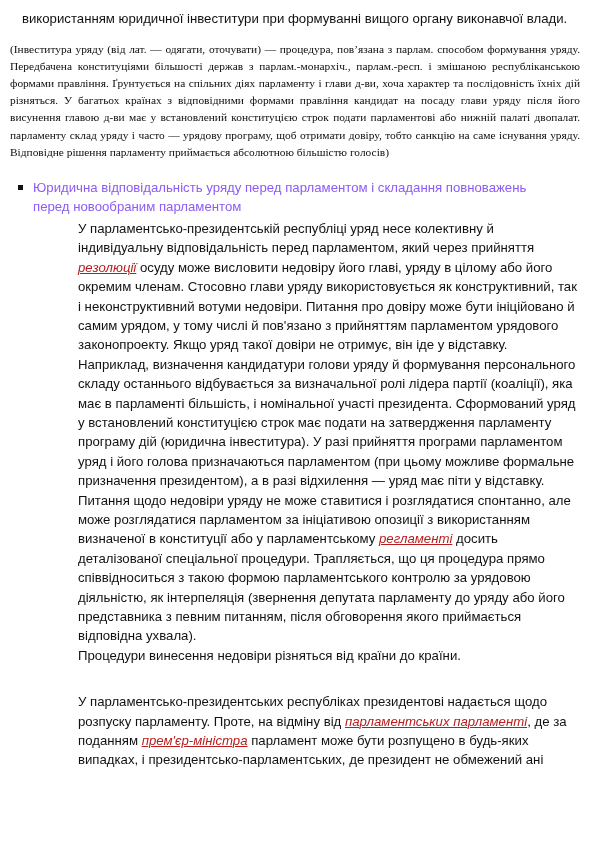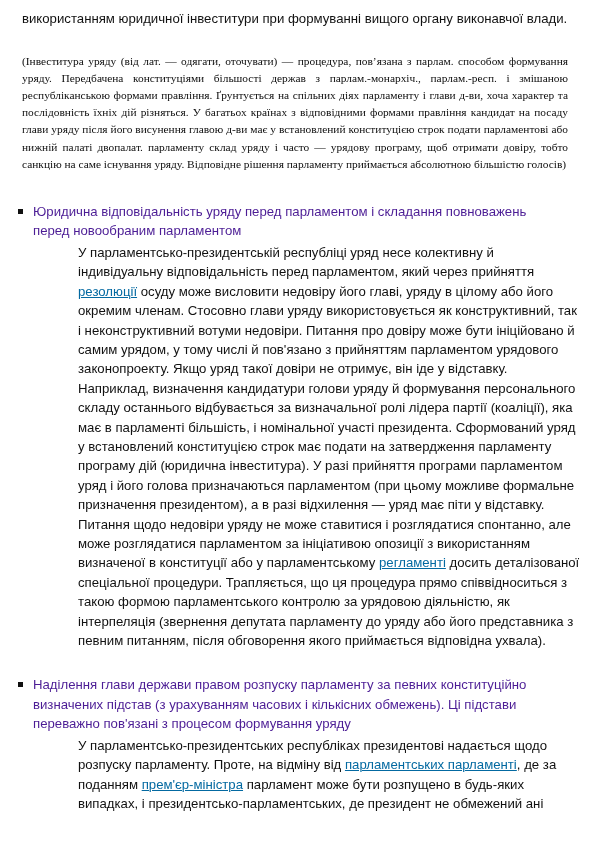--- a/index.html
+++ b/index.html
@@ -30,21 +30,21 @@
     padding: 9px 22px 0 22px;
     font-family: "Liberation Sans", sans-serif;
     font-size: 13.2px;
     line-height: 19.5px;
     color: #111111;
     text-align: left;
   }
 
   
   .definition {
-    margin: 12px;
+    margin: 0;
     padding: 12px 20px 0 10px;
     font-family: "Liberation Serif", serif;
     font-size: 11.4px;
     line-height: 17.2px;
     text-align: justify;
     text-justify: inter-word;
     color: #0d0d0d;
     hyphens: none;
   }
 
@@ -61,21 +61,21 @@
   }
   .bullet-block.first { padding-top: 17px; }
   .bullet-block.second { padding-top: 25px; }
 
   .bullet-head {
     position: relative;
     margin: 0;
     padding: 0 34px 0 33px;
     font-size: 13.2px;
     line-height: 19.5px;
-    color: #4c1d95;
+    color: #8b5cf6;
   }
   .bullet-marker {
     position: absolute;
     left: 18px;
     top: 7px;
     width: 5px;
     height: 5px;
     background: #111111;
     display: block;
   }
@@ -88,24 +88,25 @@
     line-height: 19.4px;
     color: #111111;
   }
   .sub-body p {
     margin: 0;
     padding: 0;
   }
 
   a.doclink,
   .doclink {
-    color: #0369a1;
+    color: #b91c1c;
     text-decoration: underline;
     text-underline-offset: 1px;
     text-decoration-thickness: 1px;
+    font-style: italic;
   }
 </style>
 </head>
 <body>
 
 <div class="page">
 
   <p class="intro">використанням юридичної інвеститури при формуванні вищого органу виконавчої влади.</p>
 
   <p class="definition">(Інвеститура уряду (від лат. — одягати, оточувати) — процедура, пов’язана з парлам. способом формування уряду. Передбачена конституціями більшості держав з парлам.-монархіч., парлам.-респ. і змішаною республіканською формами правління. Ґрунтується на спільних діях парламенту і глави д-ви, хоча характер та послідовність їхніх дій різняться. У багатьох країнах з відповідними формами правління кандидат на посаду глави уряду після його висунення главою д-ви має у встановлений конституцією строк подати парламентові або нижній палаті двопалат. парламенту склад уряду і часто — урядову програму, щоб отримати довіру, тобто санкцію на саме існування уряду. Відповідне рішення парламенту приймається абсолютною більшістю голосів)</p>
@@ -114,27 +115,24 @@
 
     <div class="bullet-block first">
       <div class="bullet-head">
         <span class="bullet-marker"></span>
         <span>Юридична відповідальність уряду перед парламентом і складання повноважень перед новообраним парламентом</span>
       </div>
       <div class="sub-body">
           <p><span>У парламентсько-президентській республіці уряд несе колективну й індивідуальну відповідальність перед парламентом, який через прийняття </span><span class="doclink">резолюції</span><span> осуду може висловити недовіру його главі, уряду в цілому або його окремим членам. Стосовно глави уряду використовується як конструктивний, так і неконструктивний вотуми недовіри. Питання про довіру може бути ініційовано й самим урядом, у тому числі й пов'язано з прийняттям парламентом урядового законопроекту. Якщо уряд такої довіри не отримує, він іде у відставку.</span></p>
           <p><span>Наприклад, визначення кандидатури голови уряду й формування персонального складу останнього відбувається за визначальної ролі лідера партії (коаліції), яка має в парламенті більшість, і номінальної участі президента. Сформований уряд у встановлений конституцією строк має подати на затвердження парламенту програму дій (юридична інвеститура). У разі прийняття програми парламентом уряд і його голова призначаються парламентом (при цьому можливе формальне призначення президентом), а в разі відхилення — уряд має піти у відставку.</span></p>
           <p><span>Питання щодо недовіри уряду не може ставитися і розглядатися спонтанно, але може розглядатися парламентом за ініціативою опозиції з використанням визначеної в конституції або у парламентському </span><span class="doclink">регламенті</span><span> досить деталізованої спеціальної процедури. Трапляється, що ця процедура прямо співвідноситься з такою формою парламентського контролю за урядовою діяльністю, як інтерпеляція (звернення депутата парламенту до уряду або його представника з певним питанням, після обговорення якого приймається відповідна ухвала).</span></p>
+          <p><span>Процедури винесення недовіри різняться від країни до країни.</span></p>
         </div>
     </div>
 
     <div class="bullet-block second">
-      <div class="bullet-head">
-        <span class="bullet-marker"></span>
-        <span>Наділення глави держави правом розпуску парламенту за певних конституційно визначених підстав (з урахуванням часових і кількісних обмежень). Ці підстави переважно пов'язані з процесом формування уряду</span>
-      </div>
       <div class="sub-body">
           <p><span>У парламентсько-президентських республіках президентові надається щодо розпуску парламенту. Проте, на відміну від </span><span class="doclink">парламентських парламенті</span><span>, де за поданням </span><span class="doclink">прем'єр-міністра</span><span> парламент може бути розпущено в будь-яких випадках, і президентсько-парламентських, де президент не обмежений ані</span></p>
         </div>
     </div>
 
   </div>
 </div>
 
 </body></html>

